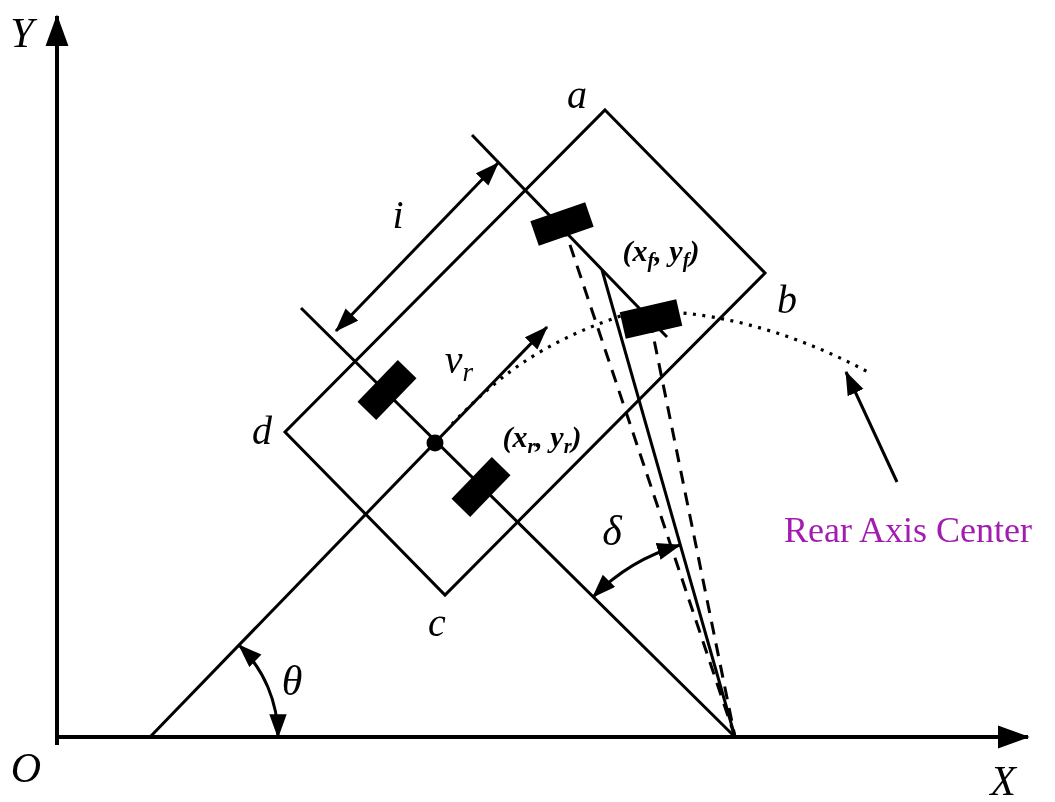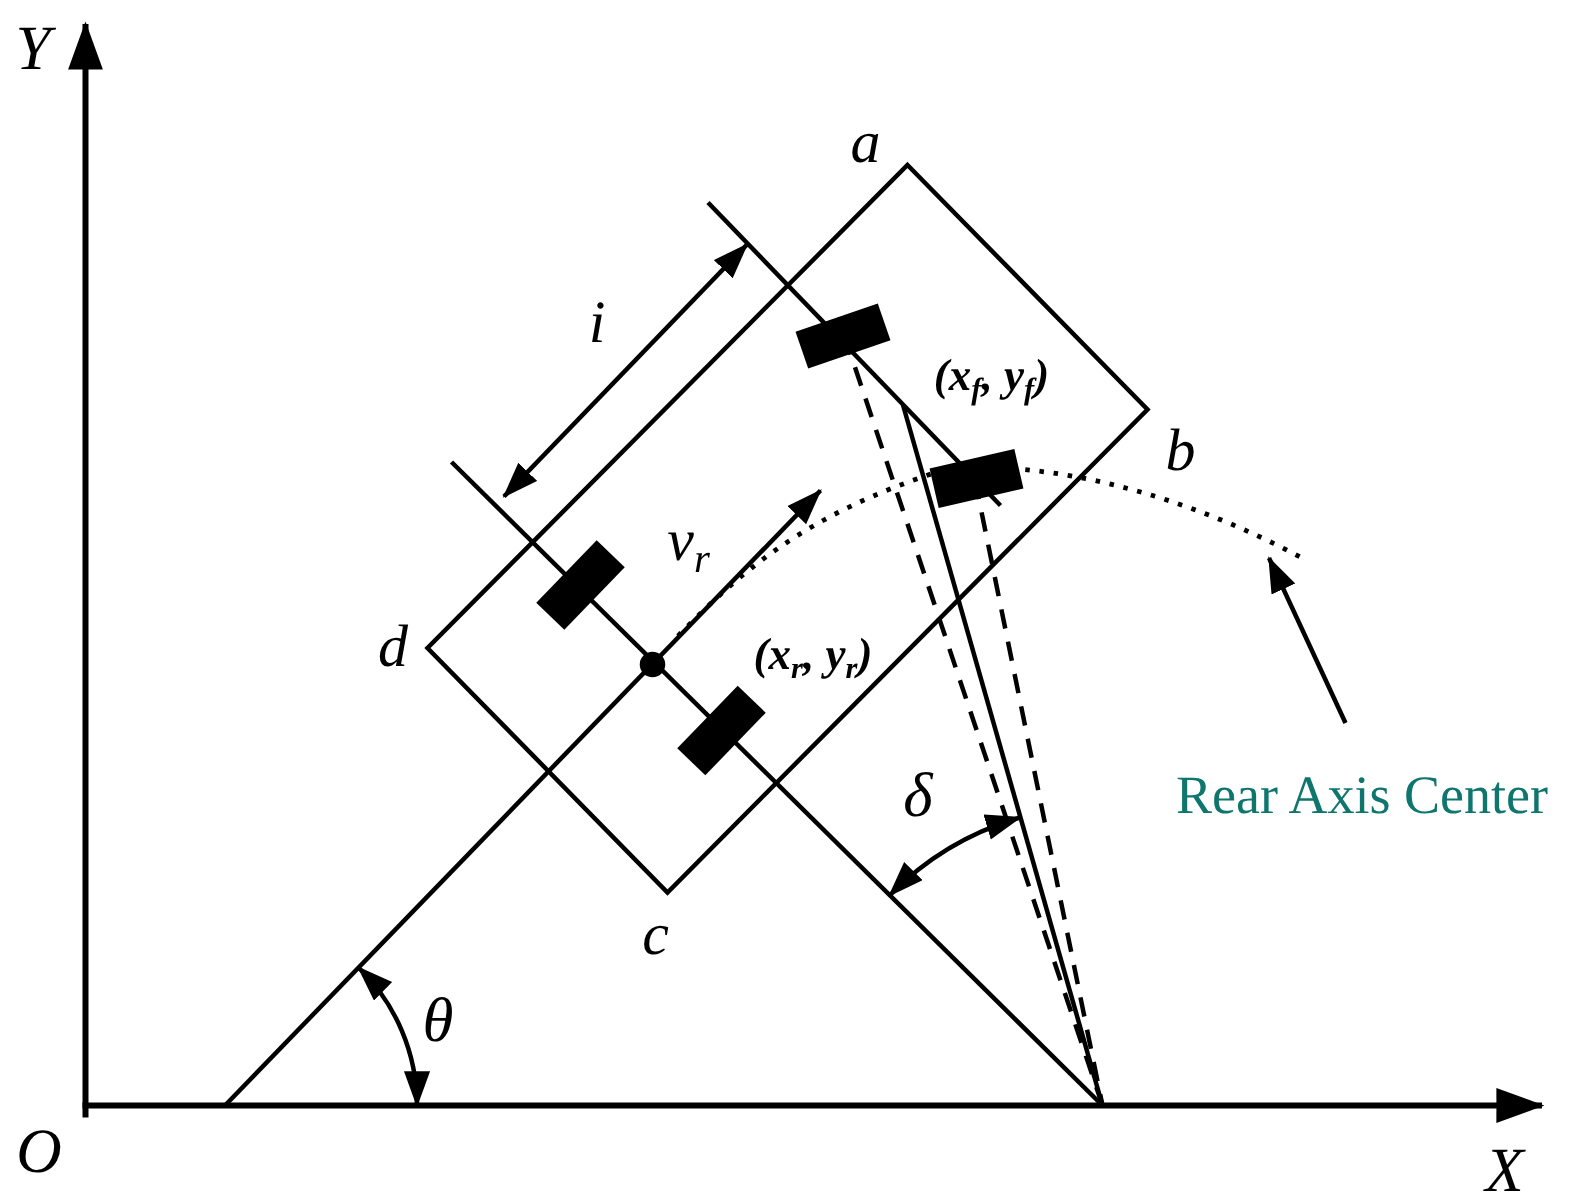--- a/index.html
+++ b/index.html
@@ -17,21 +17,21 @@
   }
   .lbl.big{font-size:42px;}
   .lbl.coord{font-size:30px;font-weight:bold;}
   .sb{font-size:0.68em;font-style:italic;position:relative;top:0.28em;}
   .ann{
     position:absolute;
     transform:translate(-50%,-50%);
     font-family:"Liberation Serif", serif;
     font-style:normal;
     font-size:36px;
-    color:#0f766e;
+    color:#a21caf;
     text-align:center;
     line-height:1.4;
     white-space:nowrap;
   }
 </style>
 </head>
 <body>
 
 <div id="stage">
 

